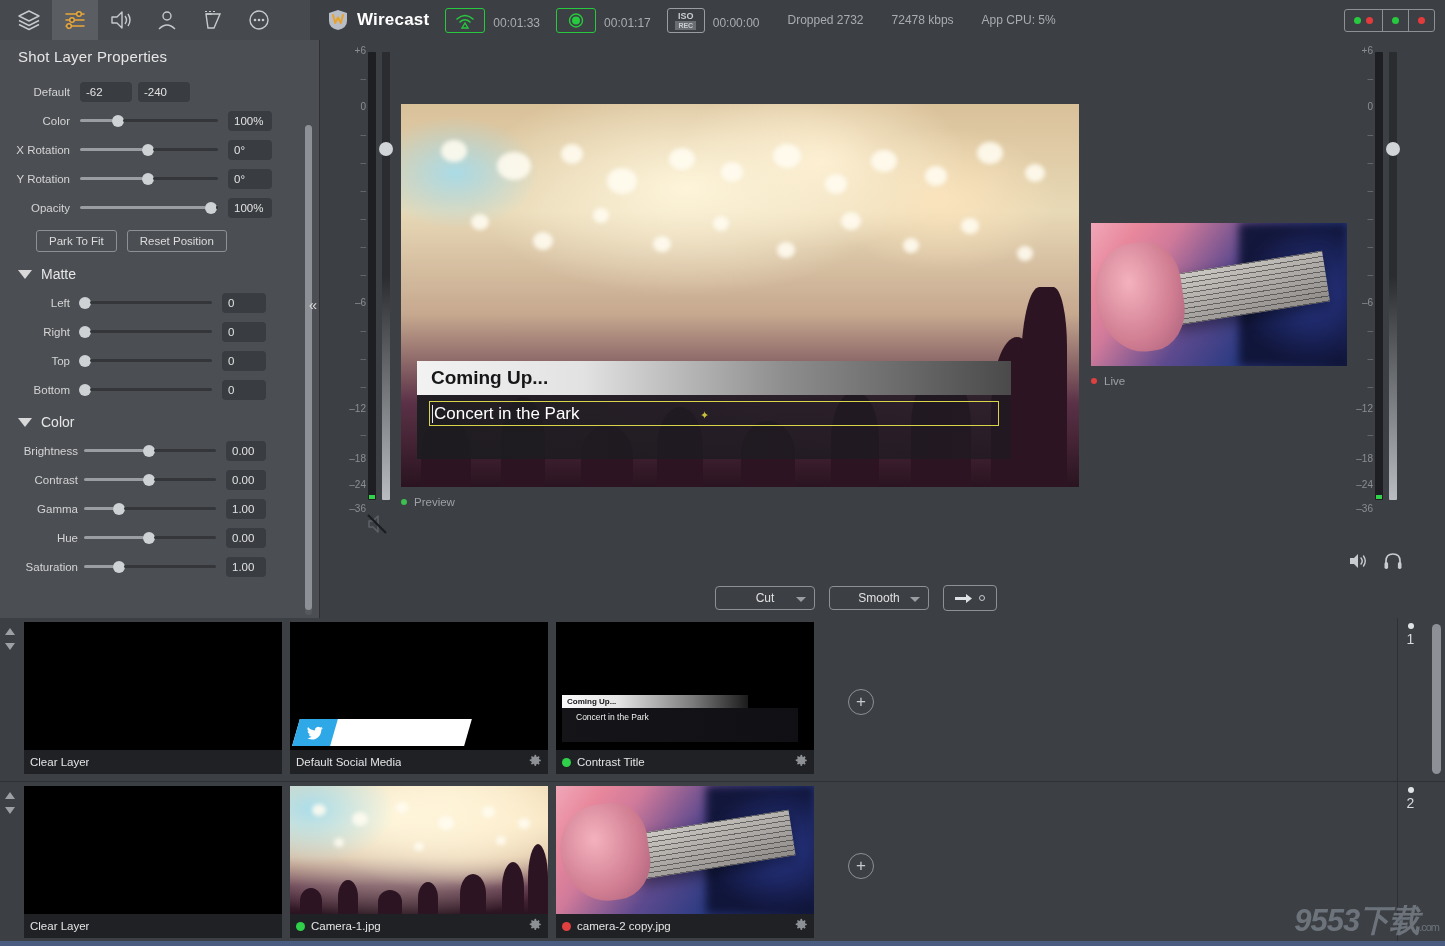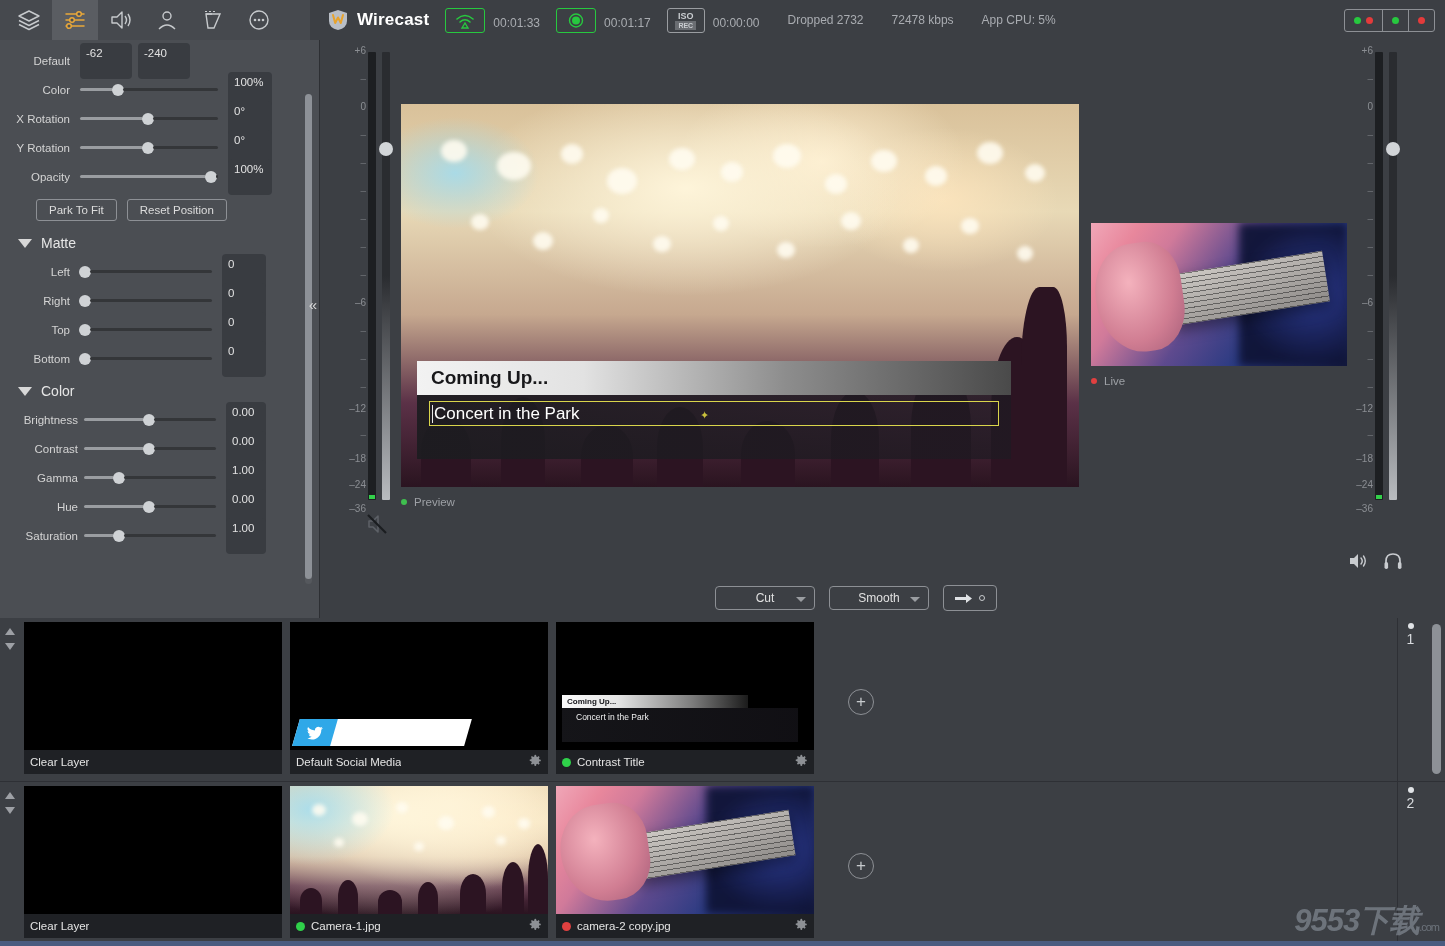--- a/index.html
+++ b/index.html
@@ -62,21 +62,21 @@
     display: flex; align-items: center;
     height: 29px; padding-left: 6px;
   }
   .plabel {
     width: 74px; text-align: right;
     color: #d4d4d4; font-size: 11.5px;
     padding-right: 10px; flex: none;
   }
   .numbox {
     background: #393c41; color: #e2e2e2;
-    font-size: 11.5px; height: 36px;
+    font-size: 11.5px; height: 20px;
     border: none; border-radius: 4px;
     padding: 0 6px; line-height: 20px;
     display: inline-block;
   }
   .numbox.pos { width: 52px; margin-right: 6px; }
   .numbox.val { width: 44px; text-align: left; }
   .numbox.val4 { width: 40px; text-align: left; }
 
   .slider {
     position: relative; flex: none;
@@ -485,20 +485,21 @@
         </g>
             <g fill="#c7cacd">
               <circle cx="8" cy="11" r="1.3"></circle>
               <circle cx="12" cy="11" r="1.3"></circle>
               <circle cx="16" cy="11" r="1.3"></circle>
             </g>
           </svg>
       </div>
     </div>
 
+    <div id="panel-title">Shot Layer Properties</div>
 
     <div id="props-scroll">
 
       <div class="prow">
         <div class="plabel">Default</div>
         <div class="numbox pos">-62</div>
         <div class="numbox pos">-240</div>
       </div>
 
       <div class="prow">

